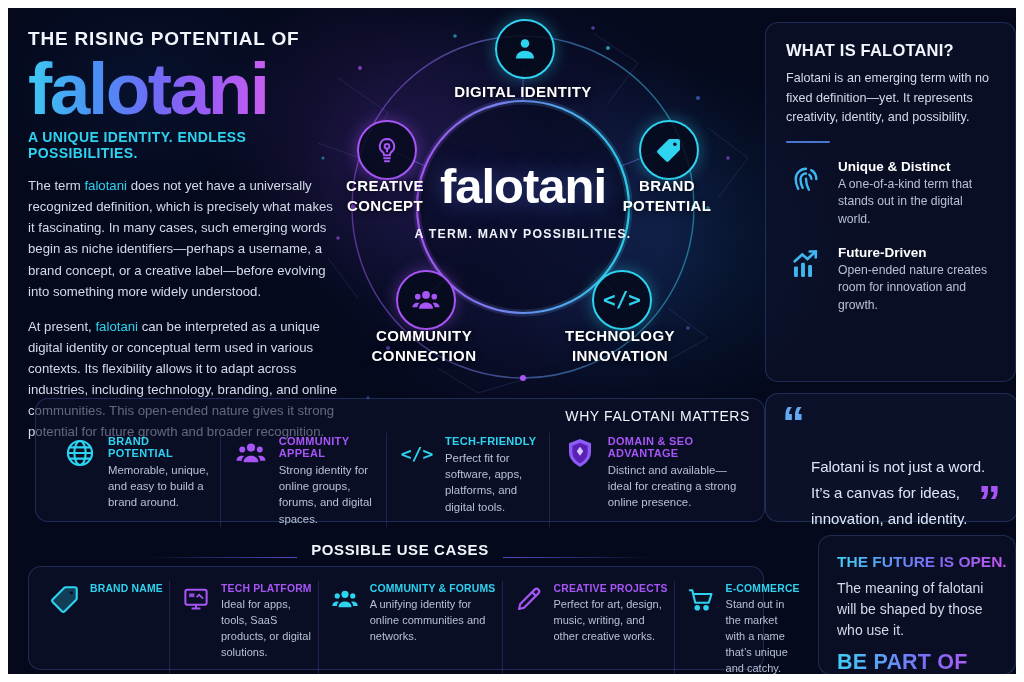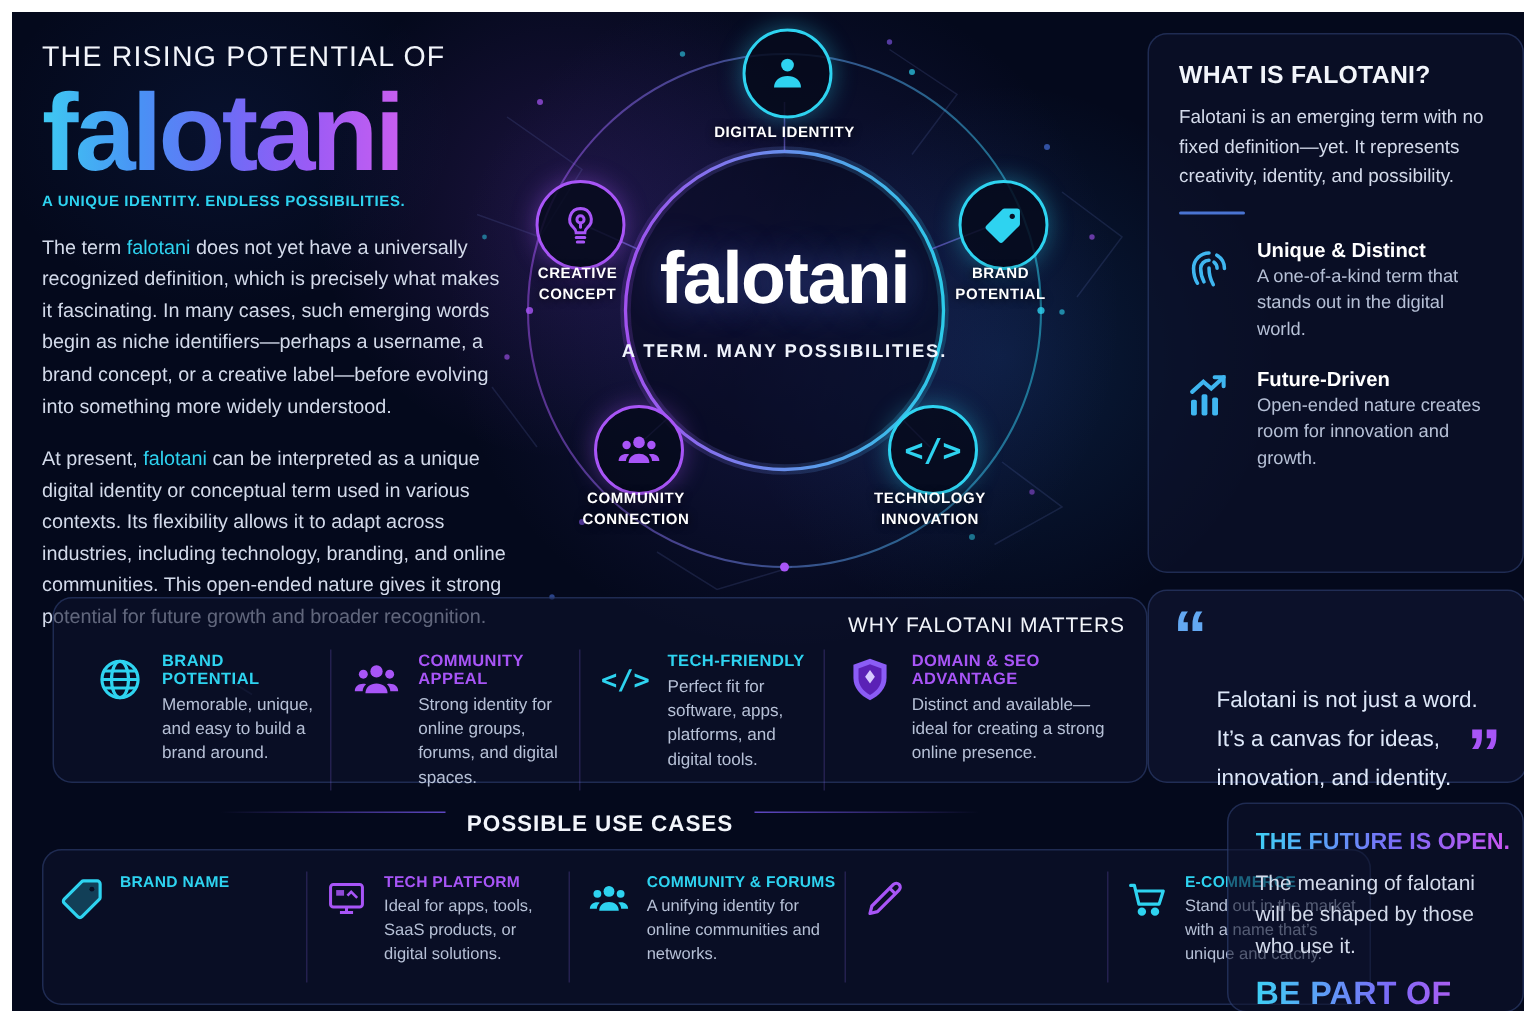--- a/index.html
+++ b/index.html
@@ -9,35 +9,35 @@
       radial-gradient(320px 320px at 515px 200px, rgba(80,70,200,.22), transparent 70%),
       radial-gradient(240px 240px at 370px 130px, rgba(150,70,240,.16), transparent 70%),
       radial-gradient(260px 260px at 660px 230px, rgba(40,140,240,.15), transparent 70%),
       radial-gradient(220px 170px at 140px 80px, rgba(40,90,200,.10), transparent 70%),
       #04091c;
     overflow:hidden; }
   .deco { position:absolute; left:0; top:0; pointer-events:none; }
 
   
   .hero { position:absolute; left:20px; top:20px; width:312px; }
-  .kicker { font-size:19px; font-weight:400; letter-spacing:.8px; color:var(--text-bright); }
+  .kicker { font-size:19px; font-weight:700; letter-spacing:.8px; color:var(--text-bright); }
   .title { display:inline-block; font-size:73px; font-weight:800; letter-spacing:-2.5px; line-height:1.0; margin-top:2px;
            background:linear-gradient(90deg,#3ec9f2 0%,#4a90f5 28%,#6e6cf6 52%,#9a5bf5 74%,#c95ef0 100%);
            -webkit-background-clip:text; background-clip:text; color:transparent; }
-  .tagline { font-size:10px; font-weight:700; color:var(--cyan); letter-spacing:.4px; margin-top:4px; }
+  .tagline { font-size:14px; font-weight:700; color:var(--cyan); letter-spacing:.4px; margin-top:4px; }
   .hero p { font-size:13.2px; line-height:1.6; color:var(--text-body); margin:14px 0 0 0; }
   .hl { color:var(--cyan); }
 
   
   .node-circle { position:absolute; width:56px; height:56px; border-radius:50%;
                  background:rgba(6,10,28,.85); display:flex; align-items:center; justify-content:center; }
   .node-circle svg, .wp-icon svg, .m-icon svg, .uc-icon svg { display:block; }
   .nc-cyan  { border:2px solid var(--cyan);  box-shadow:0 0 16px rgba(46,211,240,.40); color:var(--cyan); }
   .nc-purple{ border:2px solid var(--purple); box-shadow:0 0 16px rgba(168,85,247,.40); color:var(--purple); }
-  .node-label { position:absolute; font-size:10px; font-weight:700; color:#fff; letter-spacing:.4px;
+  .node-label { position:absolute; font-size:15px; font-weight:700; color:#fff; letter-spacing:.4px;
                 text-align:center; line-height:1.35; text-shadow:0 1px 6px rgba(0,0,0,.8); }
   .code-glyph { font-family:"DejaVu Sans Mono", monospace; font-weight:700; font-size:21px; }
   .center-text { position:absolute; left:405px; top:150px; width:220px; text-align:center; }
   .center-title { font-size:49px; font-weight:800; color:#fff; letter-spacing:-1px;
                   text-shadow:0 0 26px rgba(100,130,255,.45); }
   .center-sub { margin-top:13px; font-size:12.3px; font-weight:700; color:#f0f4fd; letter-spacing:1.2px; }
 
   
   .panel { position:absolute; background:rgba(13,19,44,.58); border:1px solid rgba(96,126,214,.26); border-radius:13px; }
 
@@ -57,27 +57,27 @@
   .m-item + .m-item { border-left:1px solid rgba(130,100,230,.22); }
   .m-icon { flex:none; width:36px; height:36px; display:flex; align-items:center; justify-content:center; }
   .m-title { font-size:11px; font-weight:800; letter-spacing:.3px; }
   .m-desc { margin-top:3px; font-size:11.4px; line-height:1.42; color:var(--text-muted); }
 
   .quote-panel { left:757px; top:385px; width:251px; height:127px; background:rgba(15,21,48,.72); }
   .q-open  { position:absolute; left:16px; top:6px;  font-size:46px; font-weight:800; color:#63a8f2; line-height:1; }
   .q-close { position:absolute; right:16px; bottom:-4px; font-size:46px; font-weight:800; color:var(--purple); line-height:1; }
   .q-text { position:absolute; left:45px; top:24px; width:180px; font-size:15px; line-height:1.72; color:#dde7f8;margin-top:36px; }
 
-  .uc-header { position:absolute; left:27px; top:533px; width:730px; display:flex; align-items:flex-start; justify-content:center; gap:14px; }
+  .uc-header { position:absolute; left:27px; top:533px; width:730px; display:flex; align-items:flex-end; justify-content:center; gap:14px; }
   .uc-line { width:150px; height:1px; }
   .uc-line.l { background:linear-gradient(90deg, rgba(124,92,250,0), rgba(124,92,250,.75)); }
   .uc-line.r { background:linear-gradient(90deg, rgba(124,92,250,.75), rgba(124,92,250,0)); }
   .uc-title-text { font-size:15px; font-weight:800; color:var(--text-bright); letter-spacing:.6px; }
 
-  .usecases-panel { left:20px; top:558px; width:886px; height:104px; box-sizing:border-box; padding:14px 0; }
+  .usecases-panel { left:20px; top:558px; width:736px; height:104px; box-sizing:border-box; padding:14px 10px; }
   .uc-row { display:grid; grid-template-columns:repeat(5,1fr); height:100%; }
   .uc-item { display:flex; gap:9px; padding:2px 6px 0 10px; align-items:flex-start; }
   .uc-item + .uc-item { border-left:1px solid rgba(130,100,230,.22); }
   .uc-icon { flex:none; width:32px; height:32px; display:flex; align-items:center; justify-content:center; }
   .uc-item-title { font-size:10.4px; font-weight:800; letter-spacing:.2px; white-space:nowrap; }
   .uc-item-desc { margin-top:3px; font-size:11px; line-height:1.45; color:var(--text-muted); }
 
   .future-panel { left:810px; top:527px; width:198px; height:140px; box-sizing:border-box; padding:17px 18px; }
   .grad2 { display:inline-block; background:linear-gradient(90deg,#3fd0f5 0%,#7a6cf8 55%,#cb54f0 100%);
            -webkit-background-clip:text; background-clip:text; color:transparent; }
@@ -365,20 +365,24 @@
         </div>
       </div>
 
       <div class="uc-item">
         <span class="uc-icon c-purple">
           <svg width="30" height="30" viewBox="0 0 24 24" fill="none" stroke="currentColor" stroke-width="1.7" stroke-linejoin="round">
               <path d="M4 20l1-4L16.5 4.5a2.1 2.1 0 0 1 3 3L8 19l-4 1z"></path>
               <path d="M14.5 6.5l3 3"></path>
             </svg>
         </span>
+        <div>
+          <div class="uc-item-title c-purple">CREATIVE PROJECTS</div>
+          <div class="uc-item-desc">Perfect for art, design, music, writing, and other creative works.</div>
+        </div>
       </div>
 
       <div class="uc-item">
         <span class="uc-icon c-cyan">
           <svg width="30" height="30" viewBox="0 0 24 24" fill="none" stroke="currentColor" stroke-width="1.7" stroke-linecap="round" stroke-linejoin="round">
               <path d="M3 5h2l2.4 10h10.8l2.2-7H6"></path>
               <circle cx="9" cy="19" r="1.4" fill="currentColor"></circle>
               <circle cx="16" cy="19" r="1.4" fill="currentColor"></circle>
             </svg>
         </span>

